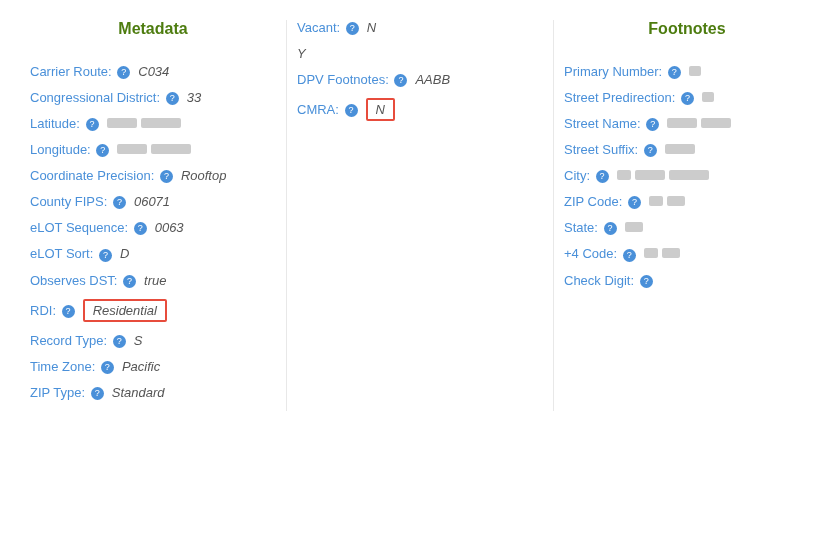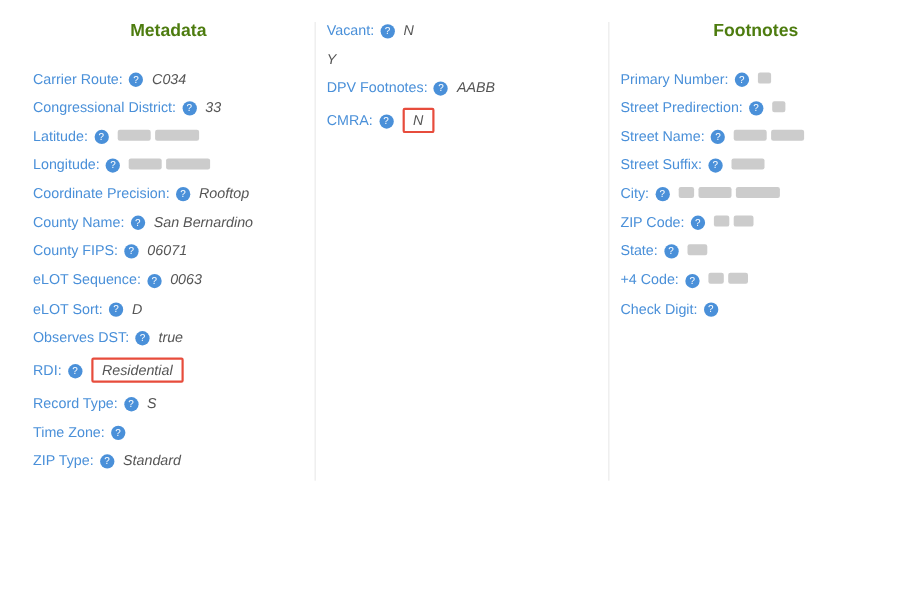--- a/index.html
+++ b/index.html
@@ -111,24 +111,20 @@
             <span class="redacted" style="width: 30px;"></span>
             <span class="redacted" style="width: 40px;"></span>
           </span>
         </span>
       </div>
       <div class="field-row">
         <span class="field-label">Coordinate Precision: <span class="help-icon">?</span></span>
         <span class="field-value">Rooftop</span>
       </div>
       <div class="field-row">
-        <span class="field-label">County Name: <span class="help-icon">?</span></span>
-        <span class="field-value">San Bernardino</span>
-      </div>
-      <div class="field-row">
         <span class="field-label">County FIPS: <span class="help-icon">?</span></span>
         <span class="field-value">06071</span>
       </div>
       <div class="field-row">
         <span class="field-label">eLOT Sequence: <span class="help-icon">?</span></span>
         <span class="field-value">0063</span>
       </div>
       <div class="field-row">
         <span class="field-label">eLOT Sort: <span class="help-icon">?</span></span>
         <span class="field-value">D</span>
@@ -140,20 +136,21 @@
       <div class="field-row">
         <span class="field-label">RDI: <span class="help-icon">?</span></span>
         <span class="field-value"><span class="highlighted-box">Residential</span></span>
       </div>
       <div class="field-row">
         <span class="field-label">Record Type: <span class="help-icon">?</span></span>
         <span class="field-value">S</span>
       </div>
       <div class="field-row">
         <span class="field-label">Time Zone: <span class="help-icon">?</span></span>
+        <span class="field-value">Pacific</span>
       </div>
       <div class="field-row">
         <span class="field-label">ZIP Type: <span class="help-icon">?</span></span>
         <span class="field-value">Standard</span>
       </div>
     </div>
     <div class="column">
       <div class="field-row">
         <span class="field-label">Vacant: <span class="help-icon">?</span></span>
         <span class="field-value">N</span>

